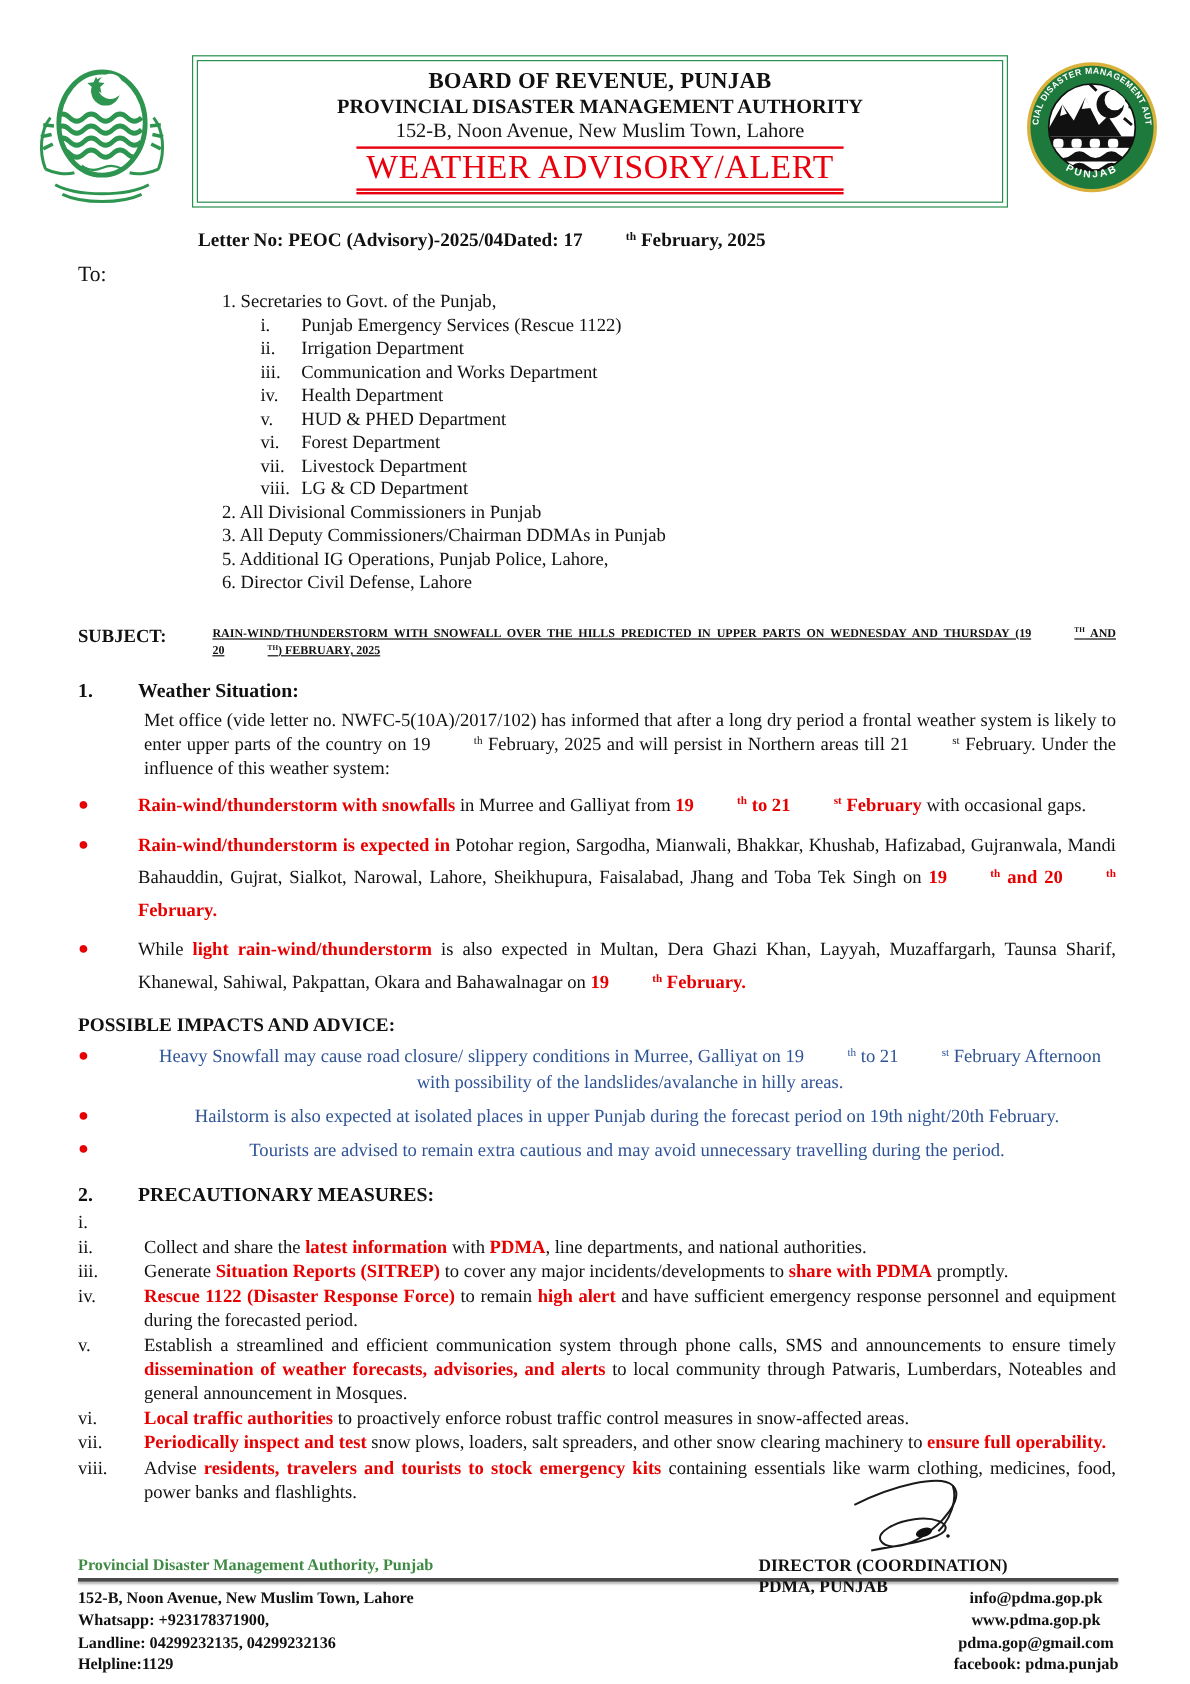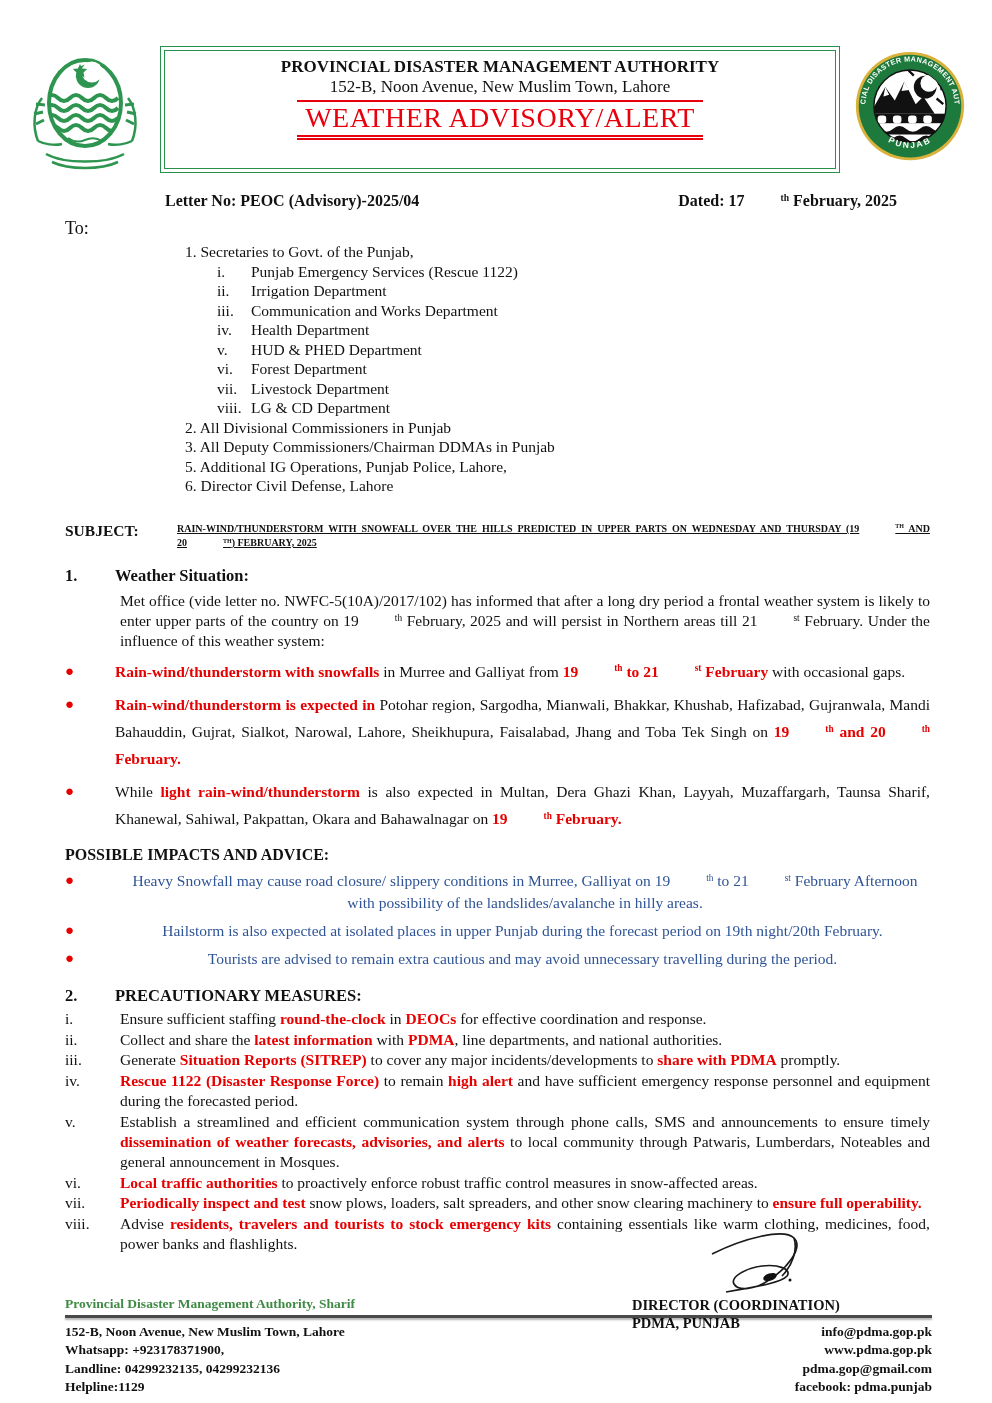--- a/index.html
+++ b/index.html
@@ -20,21 +20,21 @@
   }
   .hb-org1 { font-weight:bold; font-size:19px; letter-spacing:.2px; }
   .hb-org2 { font-weight:bold; font-size:17px; }
   .hb-addr { font-size:17px; }
   .hb-alert {
     display:inline-block; margin-top:3px; padding:0 8px 1px 8px;
     color:#e8000d; font-weight:normal; font-size:28px; letter-spacing:.5px;
     border-top:2px solid #e8000d; border-bottom:5px double #e8000d;
   }
   
-  .meta-row { display:flex; justify-content:space-between; padding:12px 95px 0 165px; font-weight:bold; font-size:16px; }
+  .meta-row { display:flex; padding:12px 95px 0 165px; font-weight:bold; font-size:16px; }
   .to-label { padding:8px 0 0 65px; font-size:18px; }
   
   .recipients { padding-left:65px; line-height:1.26; margin-top:3px; }
   .r-main { margin-left:120px; }
   .r-sub { margin-left:152px; display:flex; }
   .r-num { width:34px; flex:0 0 34px; }
   
   .subject-row { display:flex; padding:26px 62px 0 65px; }
   .subject-label { width:112px; flex:0 0 112px; font-weight:bold; font-size:15.5px; }
   .subject-text { flex:1; font-weight:bold; font-size:10px; text-align:justify; text-decoration:underline; line-height:1.42; }
@@ -59,21 +59,21 @@
   
   .sig-block { position:absolute; left:632px; top:1228px; width:260px; text-align:left; }
   .sig-svg { display:block; margin:0 auto; }
   .sig-line { font-weight:bold; font-size:14.5px; line-height:1.25; }
   
   .footer { position:absolute; left:65px; right:60px; bottom:6px; }
   .f-green { color:#3f8a44; font-weight:bold; font-size:13.5px; padding-bottom:3px; }
   .f-rule { height:3px; background:#4a4a4a; box-shadow:0 2px 2px rgba(0,0,0,.3); margin-bottom:5px; }
   .f-cols { display:flex; justify-content:space-between; }
   .f-left div, .f-right div { font-weight:bold; font-size:13.5px; line-height:1.38; }
-  .f-right { text-align:right; }
+  .f-right { text-align:center; }
 </style>
 </head>
 <body>
 
 <div class="page">
 
   <div class="header">
     <div class="logo-left">
       <svg width="122" height="128" viewBox="0 0 122 128">
         <defs>
@@ -99,20 +99,21 @@
           <path d="M22 62 q6 -6 12 0 t12 0 t12 0 t12 0 t12 0 t12 0" fill="none" stroke="#2e9550" stroke-width="4"></path>
           <path d="M22 72 q6 -6 12 0 t12 0 t12 0 t12 0 t12 0 t12 0" fill="none" stroke="#2e9550" stroke-width="4"></path>
           <path d="M22 82 q6 -6 12 0 t12 0 t12 0 t12 0 t12 0 t12 0" fill="none" stroke="#2e9550" stroke-width="4"></path>
 
           <path d="M44 92 q8 6 17 2 q9 -4 17 1" fill="none" stroke="#2e9550" stroke-width="2"></path>
         </g>
       </svg>
     </div>
 
     <div class="header-box">
+      <div class="hb-org1">BOARD OF REVENUE, PUNJAB</div>
       <div class="hb-org2">PROVINCIAL DISASTER MANAGEMENT AUTHORITY</div>
       <div class="hb-addr">152-B, Noon Avenue, New Muslim Town, Lahore</div>
       <div class="hb-alert">WEATHER ADVISORY/ALERT</div>
     </div>
 
     <div class="logo-right">
       <svg width="114" height="120" viewBox="0 0 120 120">
         <defs>
           <clipPath id="sealClip">
               <circle cx="60" cy="58" r="38"></circle>
@@ -240,21 +241,20 @@
     <div class="bullet-text"><span>Tourists are advised to remain extra cautious and may avoid unnecessary travelling during the period.</span></div>
   </div>
 
   <div class="sec-head">
     <span class="sec-num">2.</span>
       <span>PRECAUTIONARY MEASURES:</span>
   </div>
   <div class="measures">
     <div class="measure">
         <span class="m-num">i.</span>
-        <div class="m-text"><span>Ensure sufficient staffing </span><span class="red">round-the-clock</span><span> in </span><span class="red">DEOCs</span><span> for effective coordination and response.</span></div>
       </div>
     <div class="measure">
         <span class="m-num">ii.</span>
         <div class="m-text"><span>Collect and share the </span><span class="red">latest information</span><span> with </span><span class="red">PDMA</span><span>, line departments, and national authorities.</span></div>
       </div>
     <div class="measure">
         <span class="m-num">iii.</span>
         <div class="m-text"><span>Generate </span><span class="red">Situation Reports (SITREP)</span><span> to cover any major incidents/developments to </span><span class="red">share with PDMA</span><span> promptly.</span></div>
       </div>
     <div class="measure">
@@ -284,21 +284,21 @@
       <path d="M30 26 C62 10 102 0 112 10 C122 20 104 42 84 54 C70 62 56 63 52 56 C48 49 64 40 80 38 C96 36 110 41 105 48 C100 54 80 58 44 64" fill="none" stroke="#1a1a1a" stroke-width="1.7"></path>
       <path d="M112 10 C116 22 110 38 100 48" fill="none" stroke="#1a1a1a" stroke-width="1.7"></path>
       <ellipse cx="88" cy="49" rx="7" ry="3.6" fill="#111" transform="rotate(-18 88 49)"></ellipse>
       <circle cx="108" cy="52" r="1.5" fill="#111"></circle>
     </svg>
     <div class="sig-line">DIRECTOR (COORDINATION)</div>
     <div class="sig-line">PDMA, PUNJAB</div>
   </div>
 
   <div class="footer">
-    <div class="f-green">Provincial Disaster Management Authority, Sharif</div>
+    <div class="f-green">Provincial Disaster Management Authority, Punjab</div>
     <div class="f-rule"></div>
     <div class="f-cols">
       <div class="f-left">
         <div>152-B, Noon Avenue, New Muslim Town, Lahore</div>
         <div>Whatsapp: +923178371900,</div>
         <div>Landline: 04299232135, 04299232136</div>
         <div>Helpline:1129</div>
       </div>
       <div class="f-right">
         <div>info@pdma.gop.pk</div>

